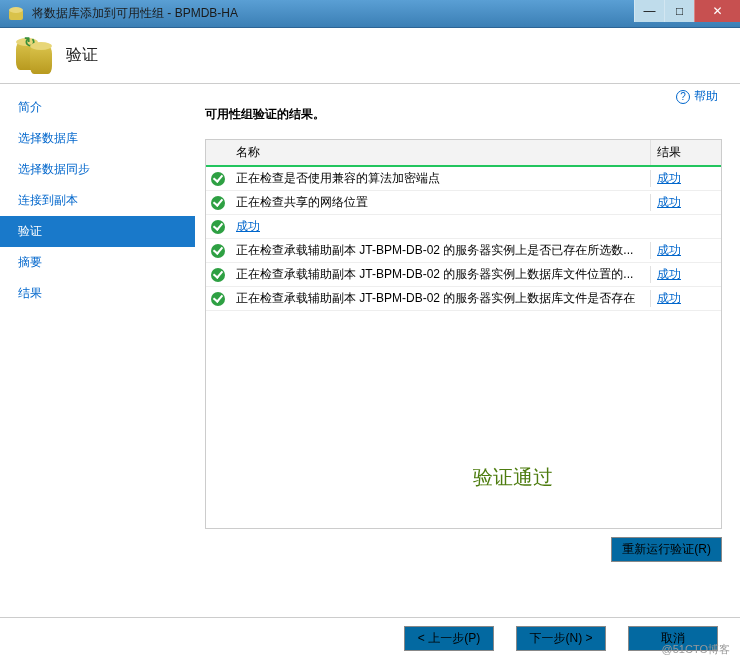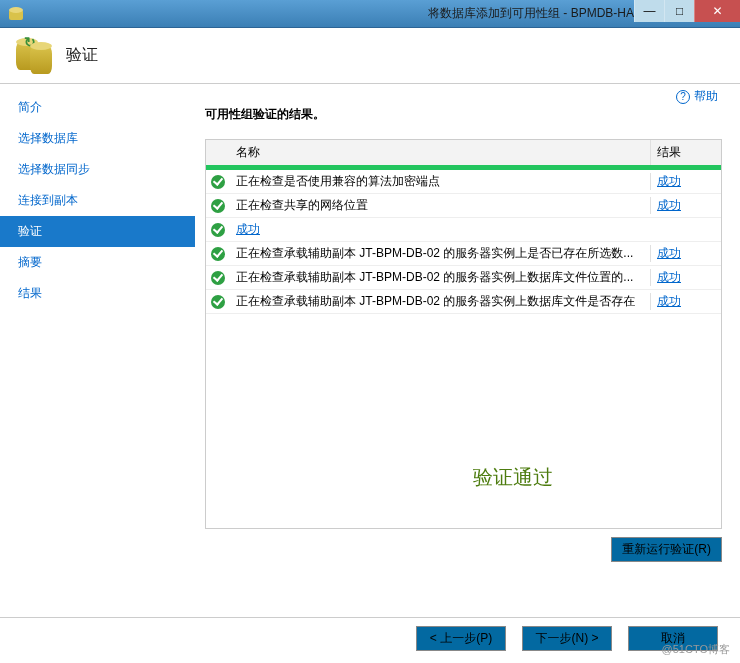--- a/index.html
+++ b/index.html
@@ -1,20 +1,20 @@
 <!DOCTYPE html>
 <html><head>
   <meta charset="utf-8">
   <style>
     * { box-sizing: border-box; margin: 0; padding: 0; }
     body { font-family: "Microsoft YaHei", "Segoe UI", Tahoma, sans-serif; font-size: 12px; background: #fff; width: 740px; height: 663px; overflow: hidden; }
 
     .titlebar { height: 28px; background: linear-gradient(#5a9fd4, #3b7fb5); display: flex; align-items: center; color: #111; border-bottom: 1px solid #2c6495; }
     .titlebar-icon { width: 20px; height: 20px; margin: 0 6px; }
-    .titlebar-text { flex: 1; text-align: right; font-size: 12px; color: #1a1a1a; }
+    .titlebar-text { flex: 1; text-align: left; font-size: 12px; color: #1a1a1a; }
     .win-btns { display: flex; height: 100%; }
     .win-btn { width: 30px; height: 22px; display: flex; align-items: center; justify-content: center; border-left: 1px solid rgba(255,255,255,0.3); font-family: Arial; font-size: 12px; }
     .win-btn.min { background: #bfdceb; }
     .win-btn.max { background: #bfdceb; }
     .win-btn.close { background: #c75050; color: #fff; width: 46px; }
 
     .header { height: 56px; padding: 8px 14px; display: flex; align-items: center; border-bottom: 1px solid #ccc; }
     .header-icon { width: 40px; height: 40px; margin-right: 12px; position:relative; }
     .header-title { font-size: 16px; color: #222; }
 
@@ -22,38 +22,38 @@
     .sidebar { width: 195px; background: #fff; padding-top: 8px; }
     .sidebar-item { padding: 7px 18px; color: #0066cc; cursor: pointer; font-size: 12px; }
     .sidebar-item.selected { background: #1979ca; color: #fff; }
 
     .main { flex: 1; padding: 12px 18px 6px 10px; position: relative; }
     .help-link { position: absolute; top: 4px; right: 22px; color: #0066cc; display: flex; align-items: center; gap: 4px; }
     .help-icon { width:14px; height:14px; border:1px solid #0066cc; border-radius:50%; display:inline-flex; align-items:center; justify-content:center; font-size:10px; color:#0066cc;}
     .main-heading { font-size: 12px; font-weight: bold; margin-bottom: 16px; margin-top: 10px;}
 
     .grid { border: 1px solid #ccc; height: 390px; background:#fff; display:flex; flex-direction:column; }
-    .grid-header { display: flex; background: #f3f3f3; border-bottom: 5px solid #22c55e; font-size: 12px; }
+    .grid-header { display: flex; background: #f3f3f3; border-bottom: 2px solid #22c55e; font-size: 12px; }
     .col-status { width: 24px; }
     .col-name { flex: 1; padding: 4px 6px; border-right:1px solid #e0e0e0;}
     .col-result { width: 70px; padding: 4px 6px; }
     .grid-body { overflow: hidden; }
     .grid-row { display: flex; align-items: center; border-bottom: 1px solid #eee; font-size: 12px; height: 24px; }
     .grid-row .col-status { display:flex; align-items:center; justify-content:center; }
     .grid-row .col-name { white-space: nowrap; overflow: hidden; text-overflow: ellipsis; padding:0 6px;}
     .grid-row .col-result a { color: #0066cc; text-decoration: underline; }
     .success-icon { width:14px; height:14px; border-radius:50%; background:#2ea043; display:inline-flex; align-items:center; justify-content:center; }
     .success-icon::after { content:""; width:4px; height:7px; border:solid #fff; border-width:0 2px 2px 0; transform: rotate(40deg); margin-top:-2px;}
 
     .annotation { position:absolute; top: 380px; left: 278px; color:#4d7c0f; font-size:20px; font-family:"SimSun","Microsoft YaHei"; }
 
     .rerun-row { display:flex; justify-content:flex-end; margin-top:8px; }
     .btn { border:1px solid #888; background:#0369a1; padding:3px 10px; font-size:12px; cursor:pointer; min-width:90px; text-align:center;}
 
-    .footer { height: 42px; border-top: 1px solid #ccc; display:flex; justify-content:flex-end; align-items:center; gap:16px; padding: 0 22px; }
+    .footer { height: 42px; border-top: 1px solid #ccc; display:flex; justify-content:flex-end; align-items:center; gap:22px; padding: 0 22px; }
 
     .watermark { position:absolute; bottom:6px; right:10px; color:#999; font-size:11px;margin-top:6px; }
 
     
     .cyl{position:absolute;width:22px;height:28px;background:linear-gradient(#d9c24a,#b89a1f);border-radius:4px/8px;}
     .cyl::before{content:"";position:absolute;top:-4px;left:0;right:0;height:8px;background:#e8d678;border-radius:50%;}
     .cyl.c1{left:2px;top:6px;}
     .cyl.c2{left:16px;top:10px;z-index:1;}
     .arrow{position:absolute;top:-2px;left:10px;color:#3a8f3a;font-size:14px;font-weight:bold;}
   </style>

